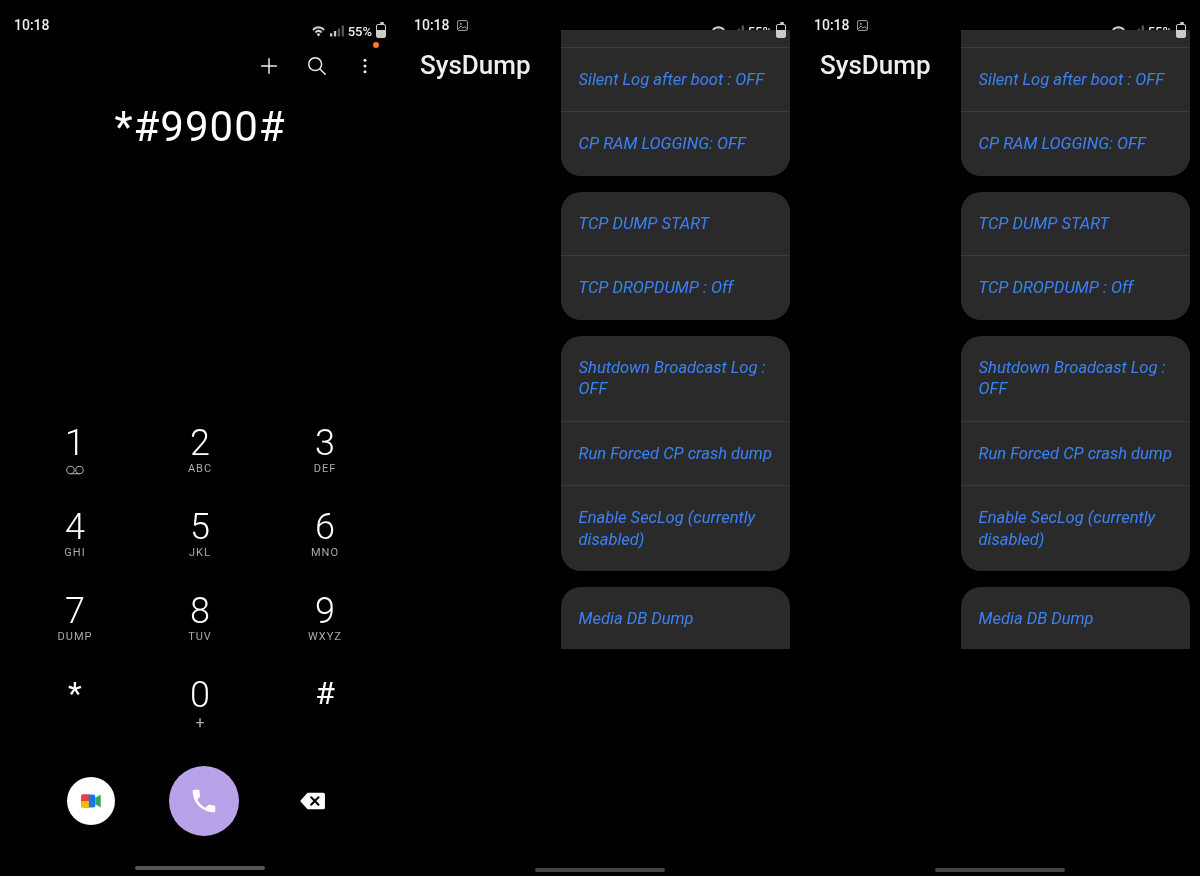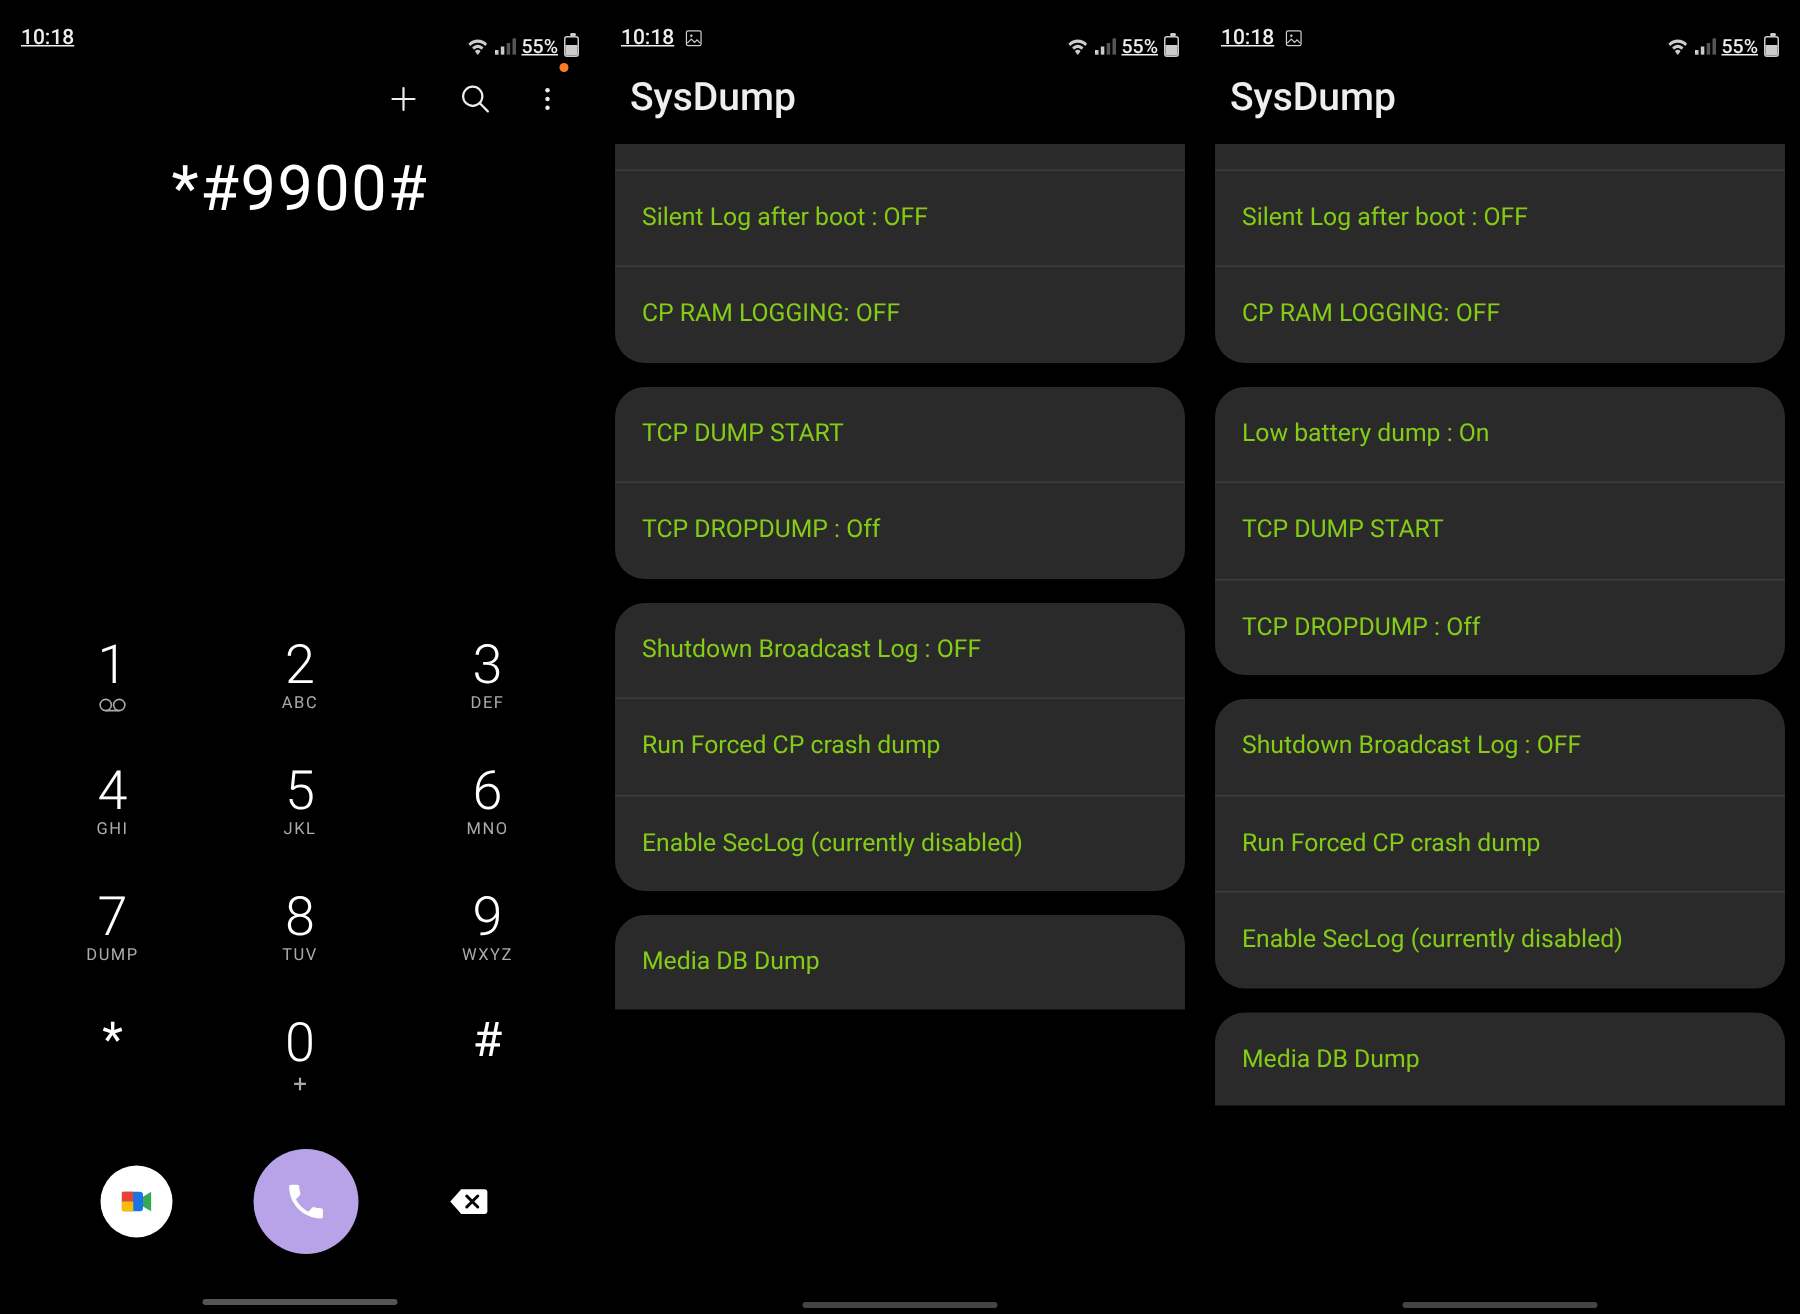--- a/index.html
+++ b/index.html
@@ -1,21 +1,21 @@
 <!DOCTYPE html>
 <html><head>
 <meta charset="utf-8">
 <style>
   * { box-sizing: border-box; margin: 0; padding: 0; }
   html, body { width: 1200px; height: 876px; background: #000; font-family: -apple-system, "Segoe UI", Roboto, sans-serif; overflow: hidden; }
   .row { display: flex; width: 1200px; height: 876px; }
   .phone { width: 400px; height: 876px; background: #000; position: relative; color: #fff; display: flex; flex-direction: column; }
 
   
-  .status { height: 30px; padding: 20px 14px 0 14px; display: flex; align-items: center; justify-content: space-between; font-size: 14px; font-weight: 500; color: #eee; text-decoration: underline; }
+  .status { height: 30px; padding: 20px 14px 0 14px; display: flex; align-items: center; justify-content: space-between; font-size: 14px; font-weight: 500; color: #eee; }
   .status .right { display: flex; align-items: center; gap: 4px; margin-top: 12px; }
   .ico-img { width: 13px; height: 13px; display: inline-block; }
   .ico-wifi { width: 15px; height: 12px; }
   .ico-sig { width: 14px; height: 12px; }
   .ico-batt { width: 10px; height: 14px; border: 1px solid #ccc; border-radius: 2px; position: relative; display: inline-block; }
   .ico-batt::before { content: ""; position: absolute; top: -3px; left: 3px; width: 4px; height: 2px; background: #ccc; border-radius: 1px; }
   .ico-batt::after { content: ""; position: absolute; bottom: 0; left: 0; right: 0; height: 55%; background: #ccc; }
 
   
   .dialer { flex: 1; display: flex; flex-direction: column; }
@@ -33,25 +33,25 @@
   .key .plus-sub { font-size: 16px; color: #aaa; margin-top: 0; }
   .key .star, .key .hash { font-size: 32px; font-weight: 400; }
   .action-row { display: flex; align-items: center; justify-content: space-around; padding: 0 40px 30px 40px; }
   .circle-btn { width: 48px; height: 48px; border-radius: 50%; display: flex; align-items: center; justify-content: center; cursor: pointer; }
   .meet-btn { background: #fff; }
   .call-btn { width: 70px; height: 70px; border-radius: 50%; background: #b8a3e8; display: flex; align-items: center; justify-content: center; }
   .back-btn { width: 40px; display: flex; align-items: center; justify-content: center; }
   .home-ind { width: 130px; height: 4px; background: #555; border-radius: 3px; margin: 0 auto 6px auto; }
 
   
-  .sysdump { flex: 1; display: flex; flex-direction: column; }
+  .sysdump { flex: 1; display: flex; flex-direction: row; }
   .sd-title { font-size: 26px; font-weight: 500; padding: 20px 20px 16px 20px; color: #eee; }
   .sd-list { flex: 1; padding: 0 10px 0 10px; overflow: hidden; }
   .sd-card { background: #2a2a2a; border-radius: 20px; margin-bottom: 16px; overflow: hidden; }
-  .sd-item { padding: 21px 18px; font-size: 16.5px; color: #84cc16; border-bottom: 1px solid #3c3c3c; cursor: pointer; line-height: 1.3; }
+  .sd-item { padding: 21px 18px; font-size: 16.5px; color: #3b82f6; border-bottom: 1px solid #3c3c3c; cursor: pointer; line-height: 1.3; font-style: italic; }
   .sd-item:last-child { border-bottom: none; }
   .sd-card.cut-top { border-top-left-radius: 0; border-top-right-radius: 0; }
   .sd-card.cut-top .sd-item.first-cut { padding-top: 6px; padding-bottom: 6px; font-size: 0; min-height: 18px; border-top: none; }
   .sd-card.cut-bot { border-bottom-left-radius: 0; border-bottom-right-radius: 0; }
   .sd-card.cut-bot .sd-item.last-cut { padding-bottom: 20px; }
 
   .sd-item.highlight { outline: 2px solid #e53935; outline-offset: -1px; border-radius: 2px; }
 
   .home-ind-under { position: absolute; bottom: 4px; left: 50%; transform: translateX(-50%); width: 130px; height: 4px; background: #444; border-radius: 3px; }
 </style>
@@ -269,21 +269,20 @@
 
     <div class="sysdump">
       <div class="sd-title">SysDump</div>
       <div class="sd-list">
         <div class="sd-card cut-top">
           <div class="sd-item first-cut"></div>
           <div class="sd-item">Silent Log after boot : OFF</div>
           <div class="sd-item">CP RAM LOGGING: OFF</div>
         </div>
         <div class="sd-card">
-          <div class="sd-item">Low battery dump : On</div>
           <div class="sd-item">TCP DUMP START</div>
           <div class="sd-item">TCP DROPDUMP : Off</div>
         </div>
         <div class="sd-card">
           <div class="sd-item">Shutdown Broadcast Log : OFF</div>
           <div class="sd-item">Run Forced CP crash dump</div>
           <div class="sd-item">Enable SecLog (currently disabled)</div>
         </div>
         <div class="sd-card cut-bot">
           <div class="sd-item last-cut">Media DB Dump</div>

